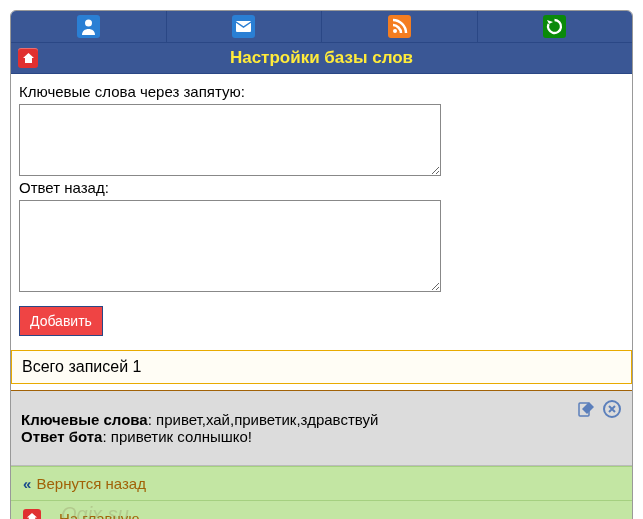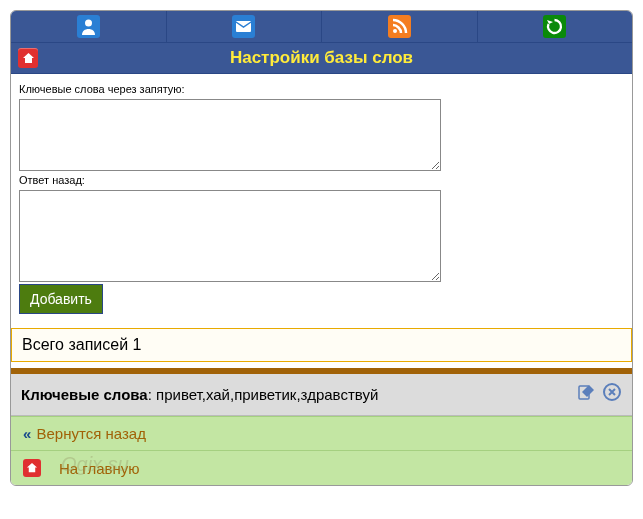--- a/index.html
+++ b/index.html
@@ -55,56 +55,56 @@
   border-radius: 3px;
   display: flex;
   align-items: center;
   justify-content: center;
   box-shadow: inset 0 1px 0 rgba(255,255,255,.3);
 }
 .form-area {
   padding: 6px 8px 8px 8px;
 }
 .form-label {
-  font-size: 11px;
+  font-size: 15px;
   color: #000;
   margin: 3px 0 4px 0;
 }
 textarea {
   width: 416px;
   border: 1px solid #888;
   resize: both;
   font-family: Arial, sans-serif;
   font-size: 13px;
   padding: 2px;
   display: block;
 }
 .ta-keywords { height: 66px; }
 .ta-answer { height: 86px; }
 .btn-add {
-  background: #4d7c0f;
+  background: #ef4444;
   color: #fff;
   border: 1px solid #2a4785;
   padding: 6px 10px;
   font-size: 14px;
-  margin-top: 2px;
+  margin-top: 14px;
   cursor: pointer;
 }
 .count-box {
   margin: 6px 0;
   border: 1px solid #e8aa00;
   background: #fffdf5;
   padding: 7px 10px;
   font-size: 16px;
 }
 .entry-box {
   background: #dcdcdc;
-  border-top: 6px solid #a16207;
+  border-top: 1px solid #a16207;
   border-bottom: 1px solid #bbb;
-  padding: 12px 10px;
+  padding: 20px 10px;
   font-size: 15px;
   position: relative;
 }
 .entry-box b { font-weight: bold; }
 .entry-actions {
   position: absolute;
   right: 10px;
   top: 8px;
   display: flex;
   gap: 5px;
@@ -217,20 +217,23 @@
     <textarea class="ta-answer" style=""></textarea>
 
     <button class="btn-add">Добавить</button>
   </div>
 
   <div class="count-box">Всего записей 1</div>
 
   <div class="entry-box">
     <div>
       <b>Ключевые слова</b><span>: привет,хай,приветик,здравствуй</span>
+    </div>
+    <div>
+      <b>Ответ бота</b><span>: приветик солнышко!</span>
     </div>
     <div class="entry-actions">
       <span class="act-icon">
         <svg width="20" height="20" viewBox="0 0 20 20">
             <rect x="2" y="4" width="10" height="13" rx="1" fill="none" stroke="#5b7fbb" stroke-width="1.5"></rect>
             <path d="M12 3l5 5-7 7-5-5z" fill="#5b7fbb"></path>
           </svg>
       </span>
       <span class="act-icon">
         <svg width="20" height="20" viewBox="0 0 20 20">

